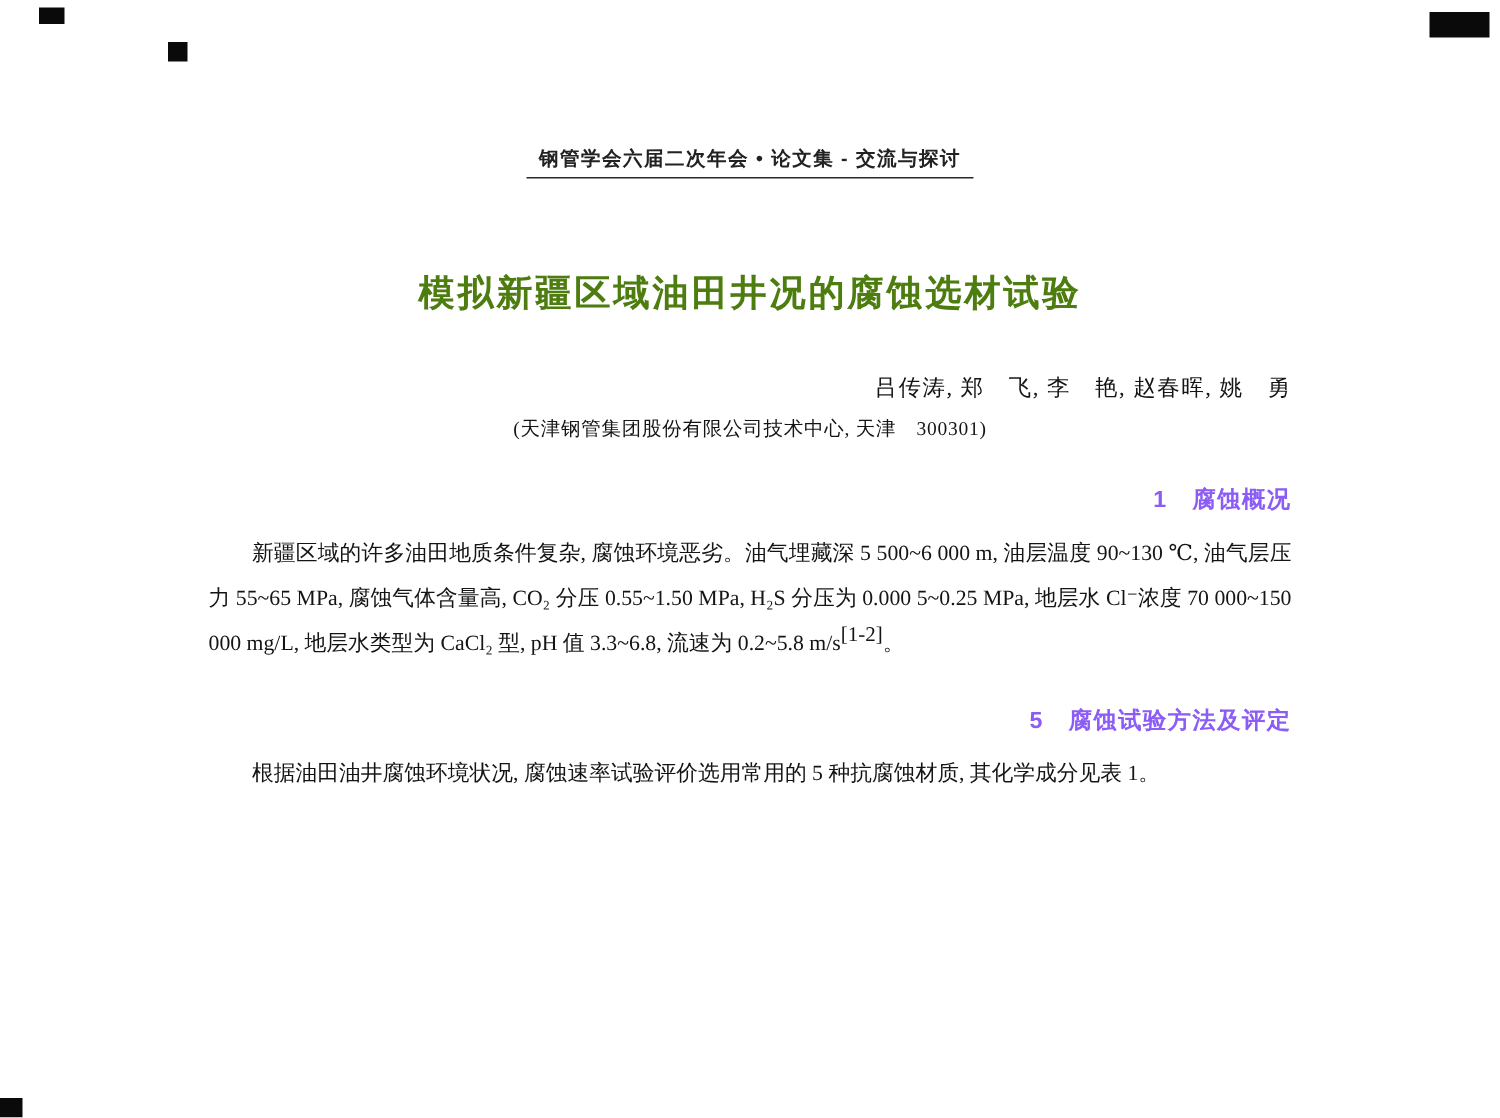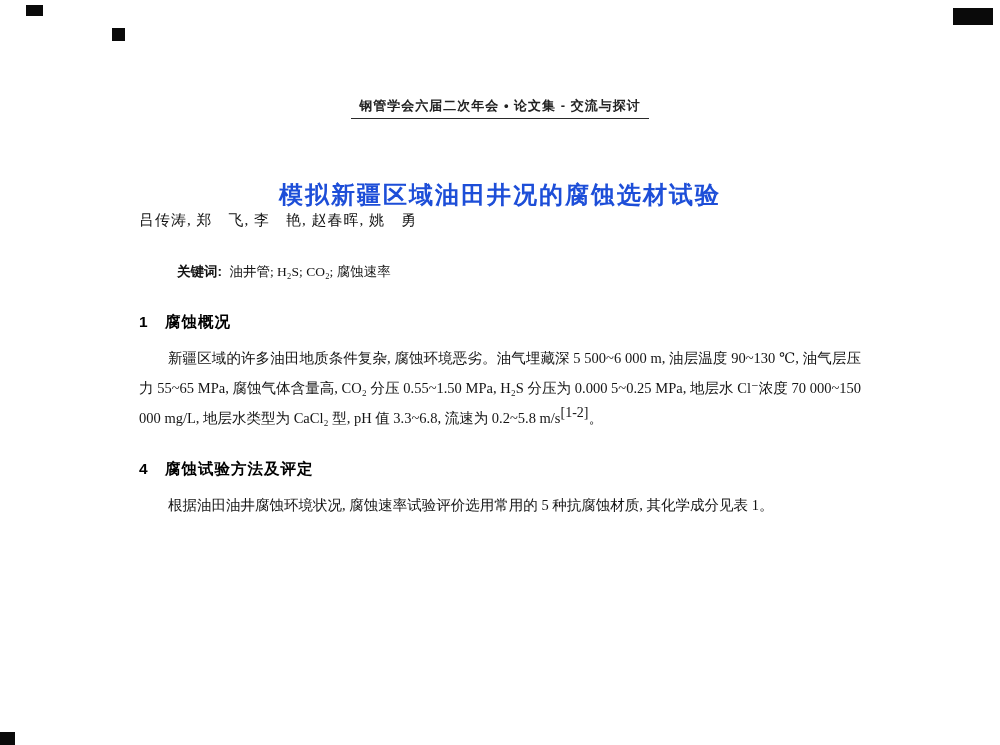--- a/index.html
+++ b/index.html
@@ -44,26 +44,27 @@
     padding: 0 8px 3px 8px;
     letter-spacing: 1px;
   }
 
   .title {
     margin: 60px 0 0 0;
     text-align: center;
     font-size: 24px;
     font-weight: 700;
     letter-spacing: 2px;
-    color: #1d4ed8;
+    color: #4d7c0f;
     font-family: "Liberation Sans", "DejaVu Sans", sans-serif;
   }
 
   .authors {
-    text-align: left;
+    margin-top: 38px;
+    text-align: right;
     font-size: 15px;
     letter-spacing: 1px;
   }
 
   .affiliation {
     margin-top: 9px;
     text-align: center;
     font-size: 13px;
     letter-spacing: 0.5px;
   }
@@ -81,22 +82,23 @@
     font-weight: 700;
     margin-right: 0.55em;
     font-family: "Liberation Sans", "DejaVu Sans", sans-serif;
   }
 
   .section-heading {
     margin: 26px 0 0 0;
     font-size: 15.5px;
     font-weight: 700;
     letter-spacing: 1px;
-    color: #000000;
+    color: #8b5cf6;
     font-family: "Liberation Sans", "DejaVu Sans", sans-serif;
+    text-align: right;
   }
 
   .body-para {
     margin: 10px 0 0 0;
     font-size: 14.5px;
     line-height: 30px;
     text-align: justify;
     text-indent: 2em;
   }
   sup.ref {
@@ -115,28 +117,26 @@
 <div class="doc">
 
   <div class="header">
     <span class="header-text">钢管学会六届二次年会 • 论文集 - 交流与探讨</span>
   </div>
 
   <h1 class="title">模拟新疆区域油田井况的腐蚀选材试验</h1>
 
   <div class="authors">吕传涛, 郑　飞, 李　艳, 赵春晖, 姚　勇</div>
 
+  <div class="affiliation">(天津钢管集团股份有限公司技术中心, 天津　300301)</div>
 
   <div class="abstract-block">
-    <p class="indent">
-      <span class="label">关键词:</span><span>油井管; H₂S; CO₂; 腐蚀速率</span>
-    </p>
   </div>
 
   <h2 class="section-heading">1　腐蚀概况</h2>
 
   <p class="body-para"><span>新疆区域的许多油田地质条件复杂, 腐蚀环境恶劣。油气埋藏深 5 500~6 000 m, 油层温度 90~130 ℃, 油气层压力 55~65 MPa, 腐蚀气体含量高, CO₂ 分压 0.55~1.50 MPa, H₂S 分压为 0.000 5~0.25 MPa, 地层水 Cl⁻浓度 70 000~150 000 mg/L, 地层水类型为 CaCl₂ 型, pH 值 3.3~6.8, 流速为 0.2~5.8 m/s</span><sup class="ref">[1-2]</sup><span>。</span></p>
 
-  <h2 class="section-heading">4　腐蚀试验方法及评定</h2>
+  <h2 class="section-heading">5　腐蚀试验方法及评定</h2>
 
   <p class="body-para"><span>根据油田油井腐蚀环境状况, 腐蚀速率试验评价选用常用的 5 种抗腐蚀材质, 其化学成分见表 1。</span></p>
 
 </div>
 
 </body></html>

